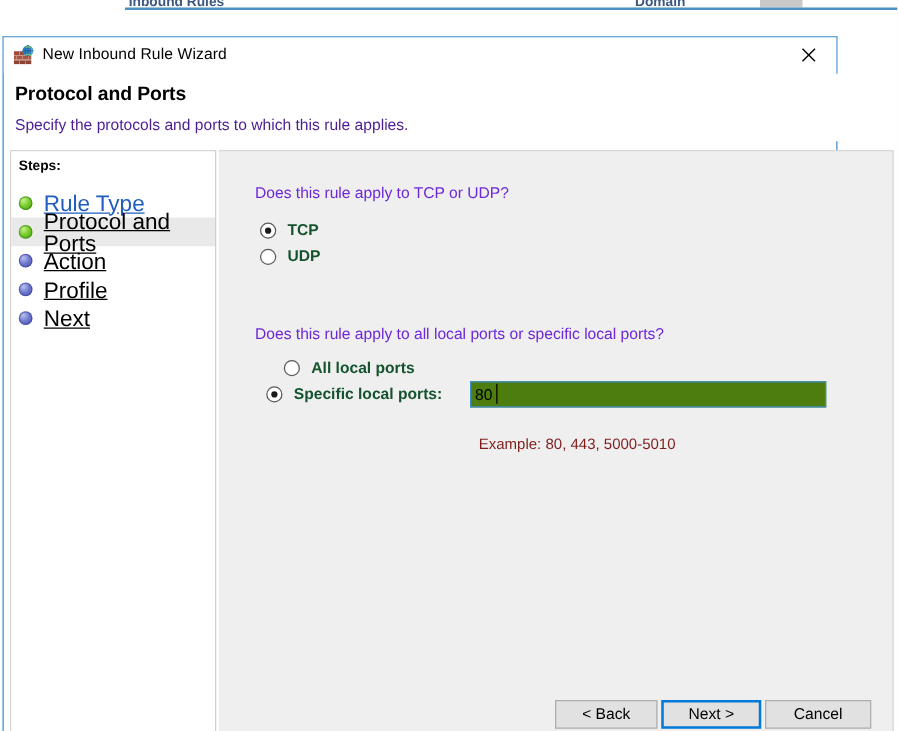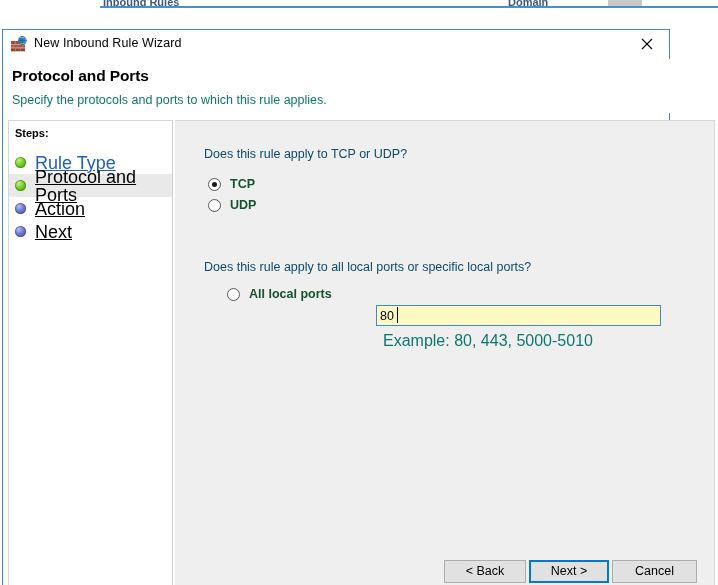--- a/index.html
+++ b/index.html
@@ -99,21 +99,21 @@
     left: 8px; top: 8px;
     font-size: 15.5px;
     font-weight: bold;
     color: #000000;
     letter-spacing: -.1px;
   }
   .header-sub {
     position: absolute;
     left: 8px; top: 34px;
     font-size: 12.5px;
-    color: #0f766e;
+    color: #4c1d95;
   }
 
   
   .sidebar {
     position: absolute;
     left: 5px; top: 90px;
     width: 165px; height: 478px;
     background: #ffffff;
     border: 1px solid #d6d6d6;
     border-right: 1px solid #cfcfcf;
@@ -167,21 +167,21 @@
     left: 172px; top: 90px;
     width: 540px; height: 478px;
     background: #efefef;
     border: 1px solid #d8d8d8;
     border-left: none;
   }
 
   .question {
     position: absolute;
     font-size: 12.5px;
-    color: #0c4a6e;
+    color: #6d28d9;
   }
   .q1 { left: 29px; top: 26px; }
   .q2 { left: 29px; top: 139px; }
 
   .radio-row {
     position: absolute;
     display: flex;
     align-items: center;
     cursor: pointer;
   }
@@ -212,38 +212,38 @@
     font-weight: bold;
     color: #14532d;
     line-height: 1;
   }
 
   .port-input {
     position: absolute;
     left: 201px; top: 184px;
     width: 285px; height: 21px;
     border: 1px solid #3c8ccc;
-    background: #fef9c3;
+    background: #4d7c0f;
     font-family: "Liberation Sans", sans-serif;
     font-size: 12.5px;
     color: #000000;
     padding: 0 3px;
     outline: none;
   }
   .caret {
     position: absolute;
     left: 222px; top: 186px;
     width: 1px; height: 16px;
     background: #000000;
   }
   .example {
     position: absolute;
-    left: 208px; top: 211px;
-    font-size: 16px;
-    color: #0f766e;
+    left: 208px; top: 227px;
+    font-size: 12px;
+    color: #7f1d1d;
   }
 
   
   .btn {
     position: absolute;
     height: 23px;
     background: #e1e1e1;
     border: 1px solid #adadad;
     font-family: "Liberation Sans", sans-serif;
     font-size: 12.5px;
@@ -321,20 +321,24 @@
       <div class="step current">
         <span class="bullet done"></span>
         <span class="step-label">Protocol and Ports</span>
       </div>
 
       <div class="step">
         <span class="bullet todo"></span>
         <span class="step-label">Action</span>
       </div>
 
+      <div class="step">
+        <span class="bullet todo"></span>
+        <span class="step-label">Profile</span>
+      </div>
 
       <div class="step">
         <span class="bullet todo"></span>
         <span class="step-label">Next</span>
       </div>
 
     </div>
   </div>
 
   <div class="content">
@@ -351,20 +355,24 @@
       <span class="radio-label">UDP</span>
     </div>
 
     <div class="question q2">Does this rule apply to all local ports or specific local ports?</div>
 
     <div class="radio-row r-all">
       <span class="radio"></span>
       <span class="radio-label">All local ports</span>
     </div>
 
+    <div class="radio-row r-spec">
+      <span class="radio checked"></span>
+      <span class="radio-label">Specific local ports:</span>
+    </div>
 
     <input class="port-input" type="text" value="80" style="">
     <span class="caret"></span>
 
     <div class="example">Example: 80, 443, 5000-5010</div>
 
   </div>
 
   <button class="btn btn-back">&lt; Back</button>
   <button class="btn btn-cancel">Cancel</button>

